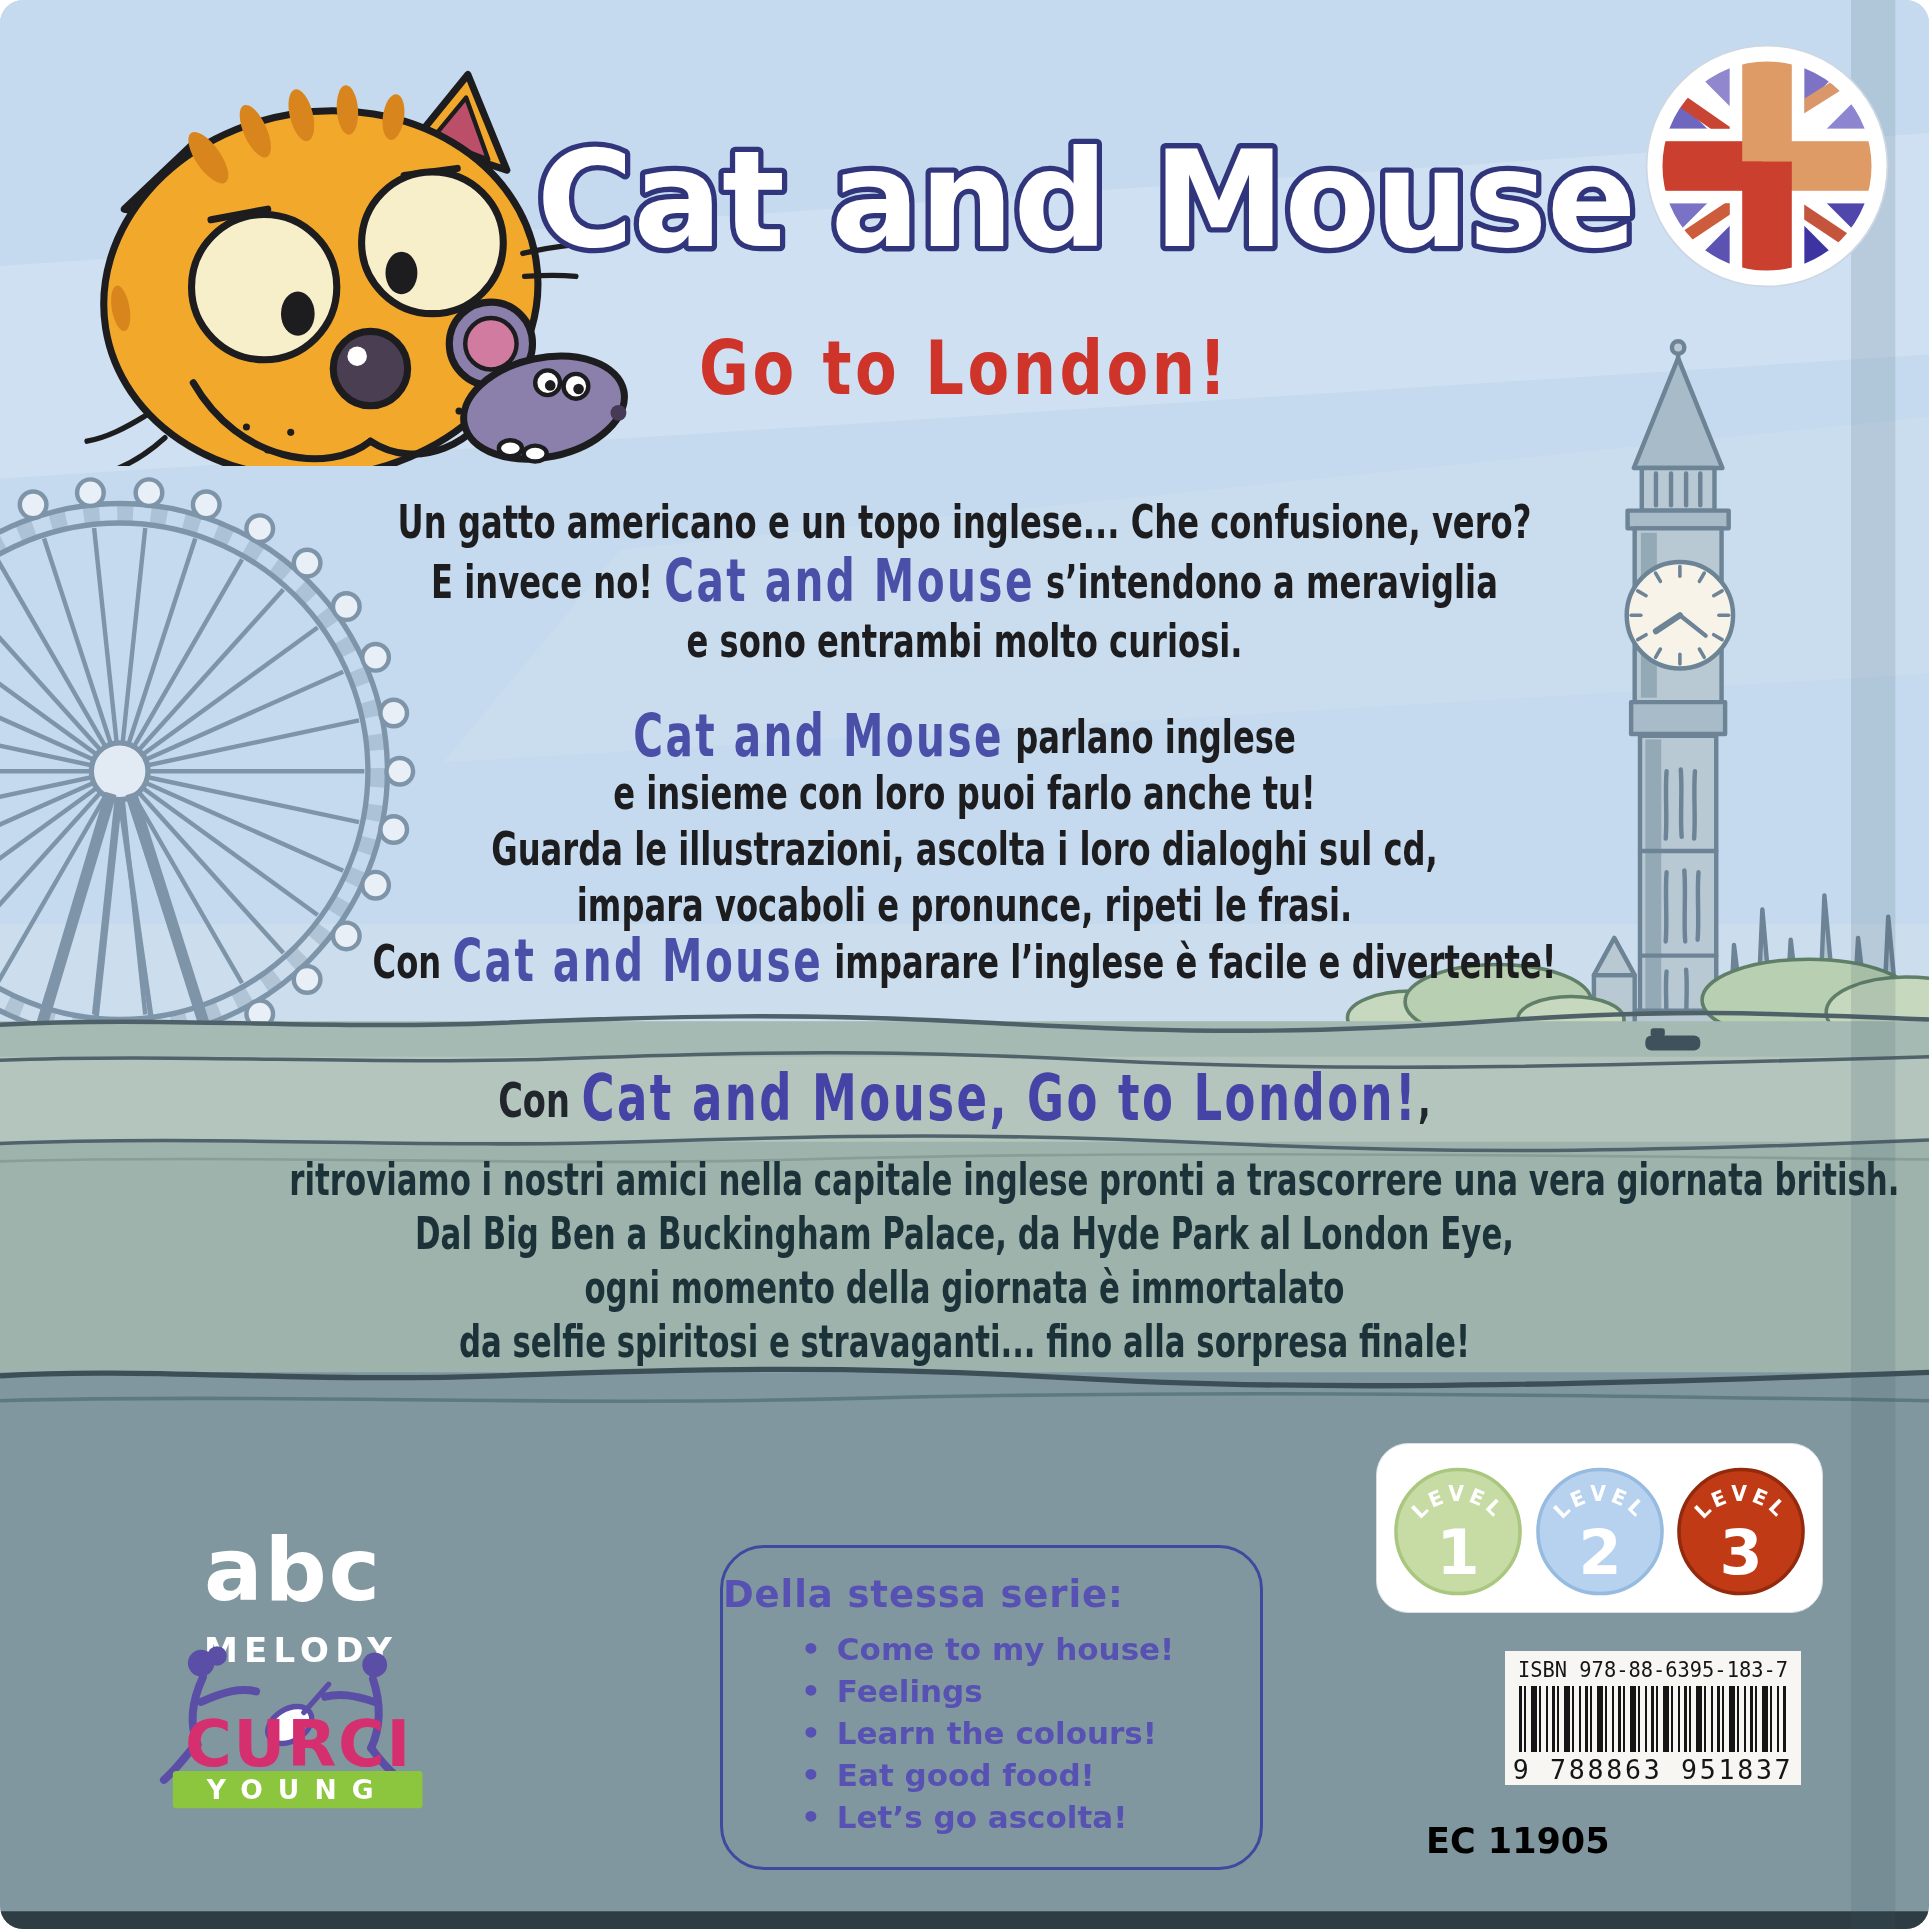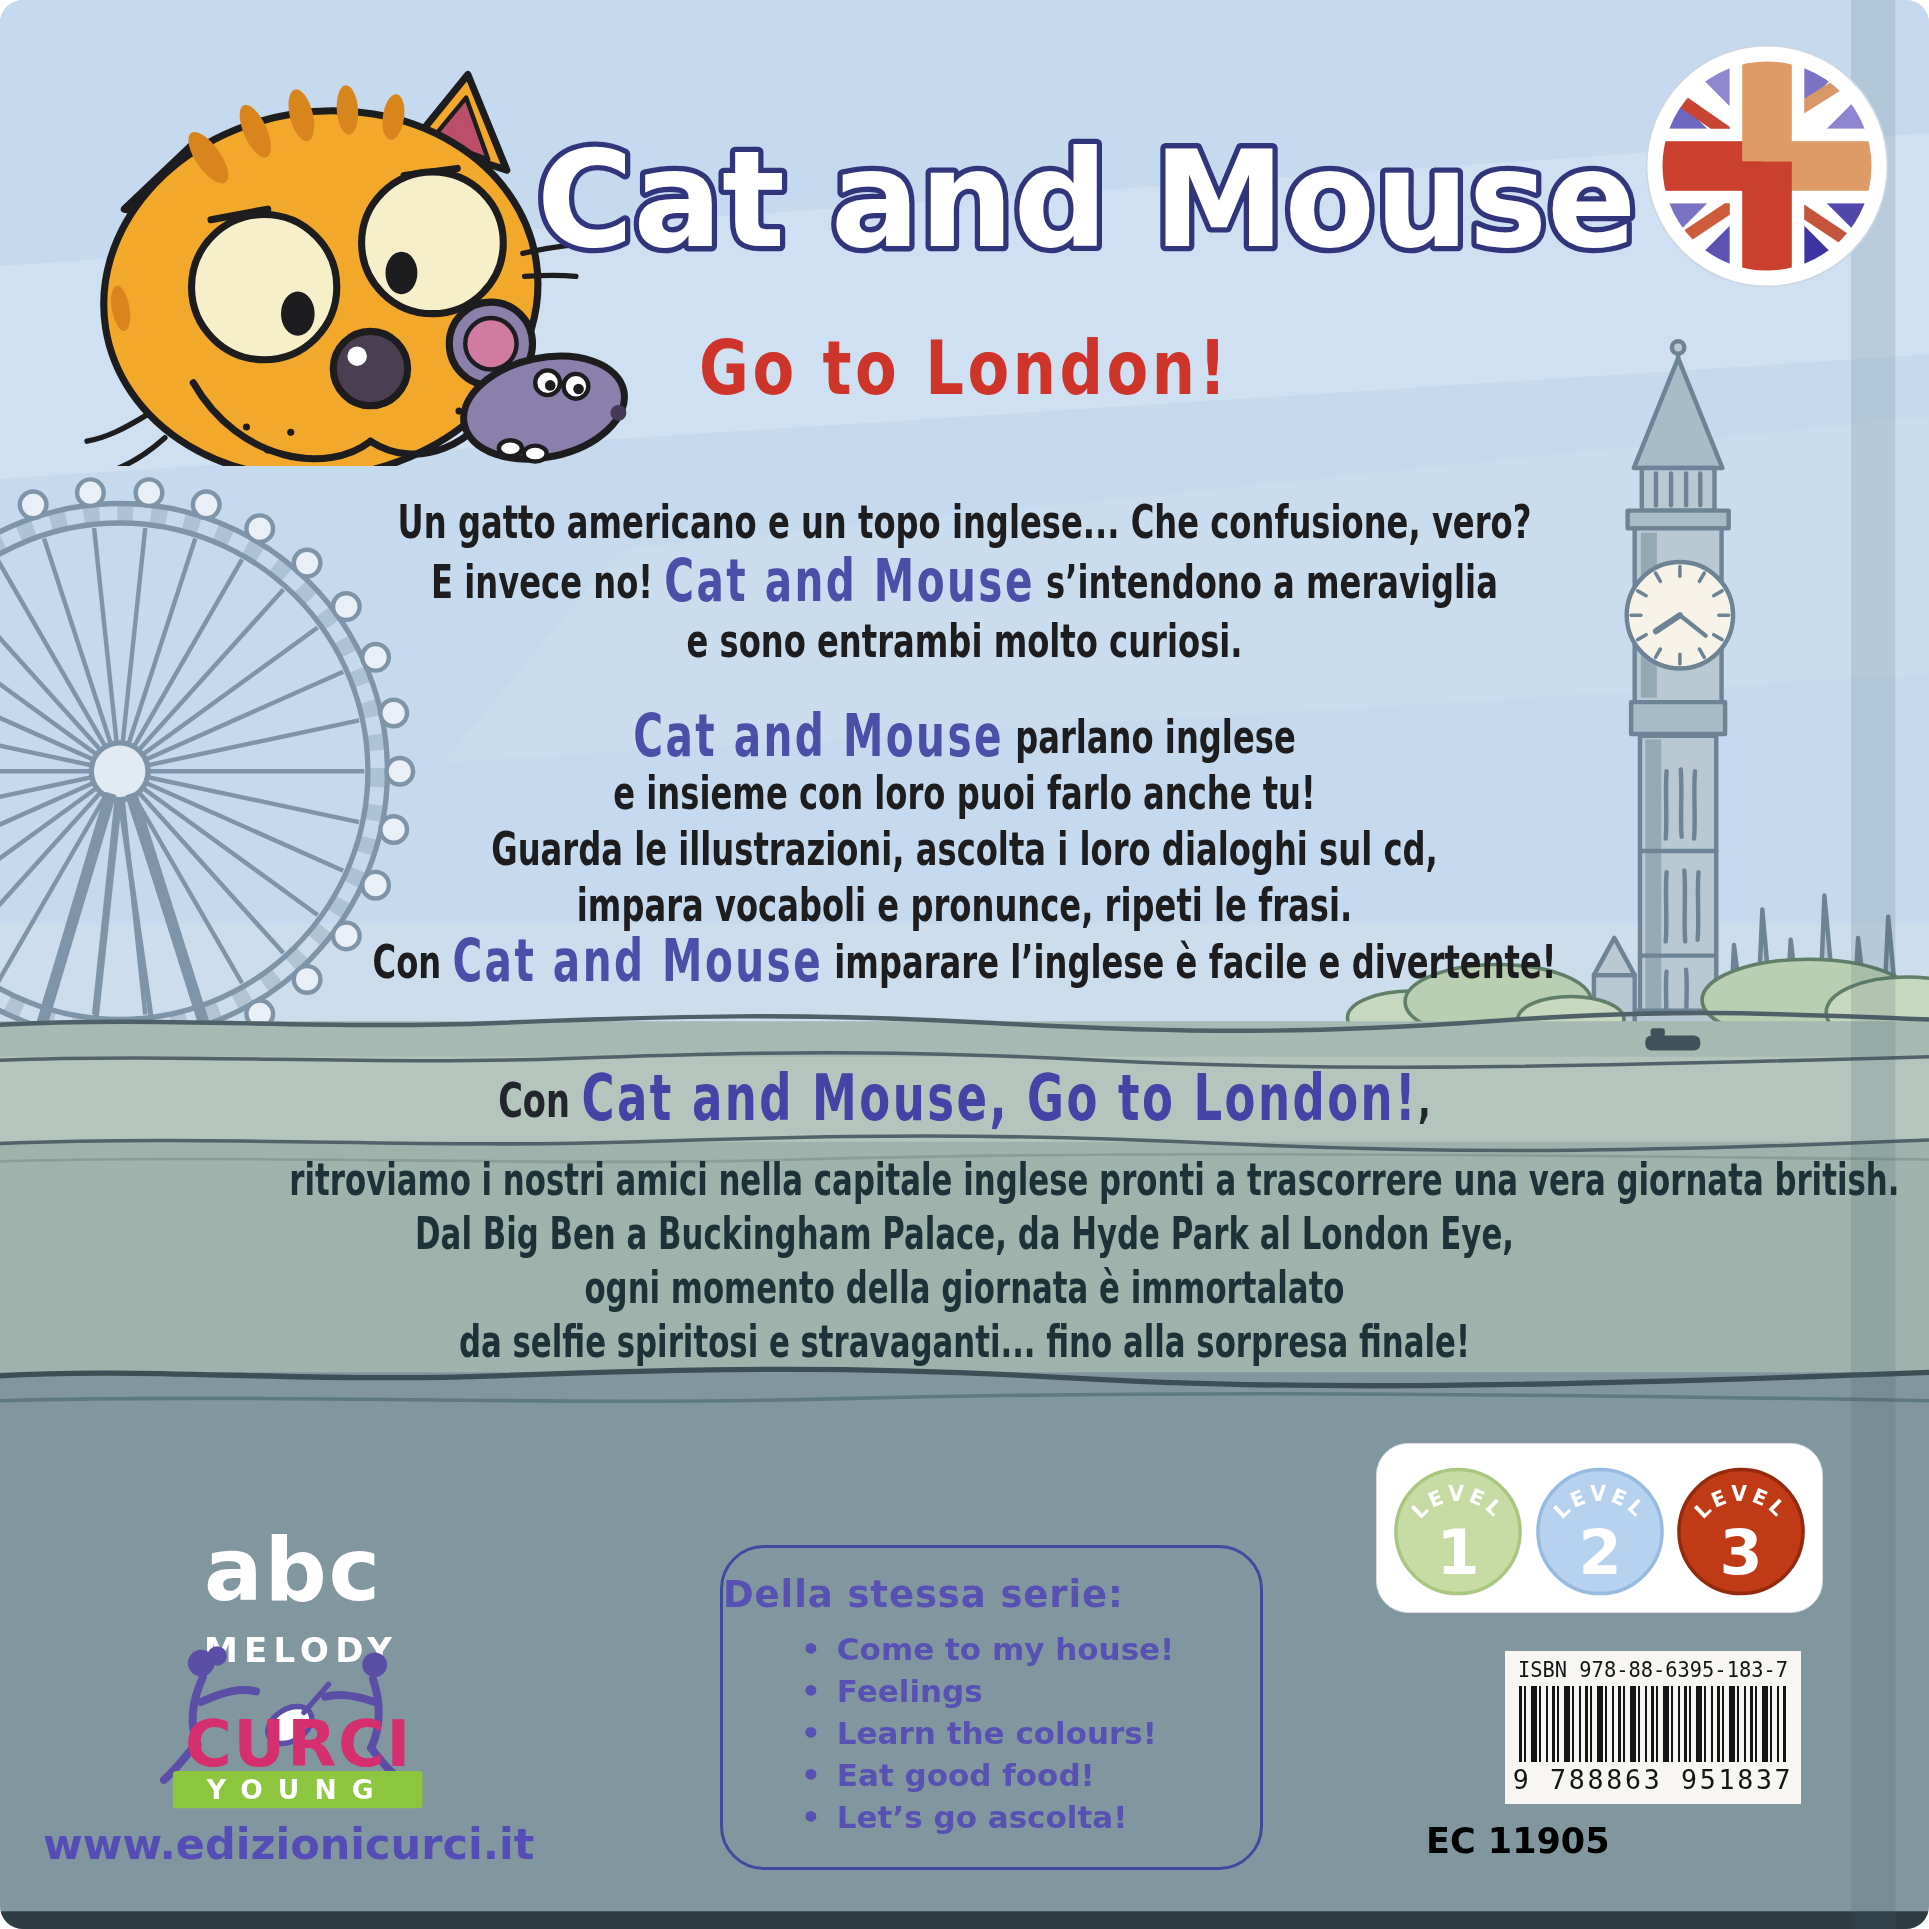--- a/index.html
+++ b/index.html
@@ -36,21 +36,21 @@
   .series-box{left:720px;top:1545px;width:543px;height:325px;border:3.5px solid #3e4a9e;
     border-radius:44px;color:#5751b4;box-sizing:border-box;}
   .series-title{margin-top:25px;text-align:left;font-size:37px;font-weight:700;letter-spacing:0.9px;}
   .series-list{list-style:none;margin:12.4px 0 0 78px;padding:0;font-size:31px;font-weight:700;line-height:42px;}
   .series-list li::before{content:"\2022";margin-right:16px;}
 
   .levels-card{left:1376px;top:1443px;width:445px;height:168px;background:#ffffff;
     border-radius:32px;display:flex;align-items:center;justify-content:center;gap:1.8px;
     border:0.9px solid #d9dee4;}
 
-  .barcode-card{left:1505px;top:1651px;width:296px;height:153px;background:#f7f6f2;
+  .barcode-card{left:1505px;top:1651px;width:296px;height:134px;background:#f7f6f2;
     display:flex;flex-direction:column;align-items:center;padding-top:7px;box-sizing:border-box;}
   .isbn-label{font-family:"DejaVu Sans Mono",monospace;font-size:20.4px;color:#151515;}
   .bars{width:268px;height:76px;margin-top:4.4px;
     background:repeating-linear-gradient(90deg,
       #151515 0 2.7px,#f7f6f2 2.7px 5.3px,#151515 5.3px 7px,#f7f6f2 7px 12.4px,
       #151515 12.4px 17.7px,#f7f6f2 17.7px 20.4px,#151515 20.4px 22px,#f7f6f2 22px 27.5px,
       #151515 27.5px 29px,#f7f6f2 29px 33px);}
   .isbn-digits{font-family:"DejaVu Sans Mono",monospace;font-size:26.6px;letter-spacing:2.7px;color:#151515;margin-top:1.8px;}
 
   .ec-code{left:1426px;top:1821px;font-size:35px;font-weight:700;color:#000000;}
@@ -362,21 +362,20 @@
       <path d="M258,70 C234,62 218,60 202,64"></path>
       <path d="M254,122 C266,138 276,150 288,158"></path>
       <ellipse cx="162" cy="96" rx="27" ry="18" transform="rotate(-32 162 96)" fill="#ffffff" stroke-width="6"></ellipse>
       <line x1="178" y1="82" x2="206" y2="50" stroke-width="6"></line>
     </g>
     <text x="172" y="142" text-anchor="middle" font-family="DejaVu Sans, sans-serif" font-size="72" font-weight="bold" fill="#d62f6f" letter-spacing="2">CURCI</text>
     <rect x="30" y="148" width="282" height="42" rx="4" fill="#8cc63e"></rect>
     <text x="171" y="180" text-anchor="middle" font-family="DejaVu Sans, sans-serif" font-size="30" font-weight="bold" fill="#ffffff" letter-spacing="17">YOUNG</text>
   </svg>
 
-  <div class="abs website">www.edizionicurci.it</div>
 
   <div class="abs series-box">
     <div class="series-title">Della stessa serie:</div>
     <ul class="series-list">
       <li>Come to my house!</li>
       <li>Feelings</li>
       <li>Learn the colours!</li>
       <li>Eat good food!</li>
       <li>Let’s go ascolta!</li>
     </ul>

